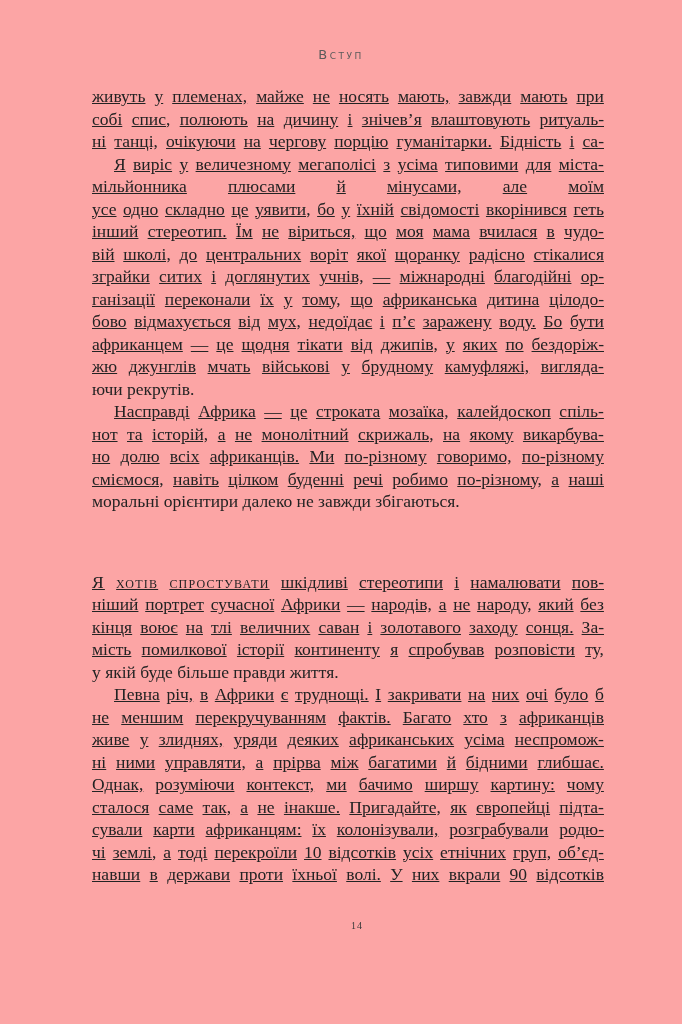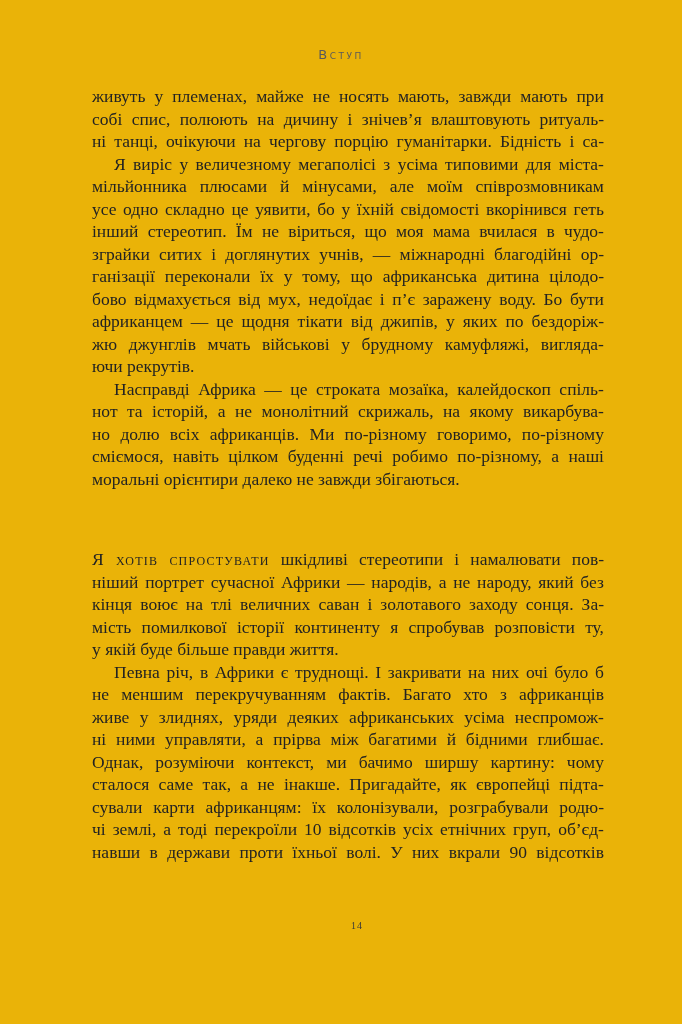--- a/index.html
+++ b/index.html
@@ -4,21 +4,21 @@
 <style>
   html, body {
     margin: 0;
     padding: 0;
     background: #ffffff;
   }
   .page {
     position: relative;
     width: 682px;
     height: 1024px;
-    background: #eab308;
+    background: #fca5a5;
     overflow: hidden;
     font-family: "Liberation Serif", "DejaVu Serif", serif;
   }
   .running-head {
     position: absolute;
     top: 47px;
     left: 0;
     width: 100%;
     text-align: center;
     font-family: "DejaVu Sans", "Liberation Sans", sans-serif;
@@ -35,20 +35,21 @@
     font-size: 17.5px;
     line-height: 22.5px;
     color: #232323;
   }
   .para { margin: 0; }
   .para.section { margin-top: 58px; }
   .line { height: 22.5px; white-space: nowrap; }
   .line.j {
     display: flex;
     justify-content: space-between;
+    text-decoration: underline;
   }
   .line.ind { padding-left: 22px; }
   .w { display: inline-block; }
   .sc {
     font-variant-caps: small-caps;
     letter-spacing: 1.2px;
   }
   .folio {
     position: absolute;
     top: 920px;
@@ -119,21 +120,20 @@
           <span class="w">для</span>
           <span class="w">міста-</span>
         </div>
         <div class="line j">
           <span class="w">мільйонника</span>
           <span class="w">плюсами</span>
           <span class="w">й</span>
           <span class="w">мінусами,</span>
           <span class="w">але</span>
           <span class="w">моїм</span>
-          <span class="w">співрозмовникам</span>
         </div>
         <div class="line j">
           <span class="w">усе</span>
           <span class="w">одно</span>
           <span class="w">складно</span>
           <span class="w">це</span>
           <span class="w">уявити,</span>
           <span class="w">бо</span>
           <span class="w">у</span>
           <span class="w">їхній</span>
@@ -146,20 +146,31 @@
           <span class="w">стереотип.</span>
           <span class="w">Їм</span>
           <span class="w">не</span>
           <span class="w">віриться,</span>
           <span class="w">що</span>
           <span class="w">моя</span>
           <span class="w">мама</span>
           <span class="w">вчилася</span>
           <span class="w">в</span>
           <span class="w">чудо-</span>
+        </div>
+        <div class="line j">
+          <span class="w">вій</span>
+          <span class="w">школі,</span>
+          <span class="w">до</span>
+          <span class="w">центральних</span>
+          <span class="w">воріт</span>
+          <span class="w">якої</span>
+          <span class="w">щоранку</span>
+          <span class="w">радісно</span>
+          <span class="w">стікалися</span>
         </div>
         <div class="line j">
           <span class="w">зграйки</span>
           <span class="w">ситих</span>
           <span class="w">і</span>
           <span class="w">доглянутих</span>
           <span class="w">учнів,</span>
           <span class="w">—</span>
           <span class="w">міжнародні</span>
           <span class="w">благодійні</span>

